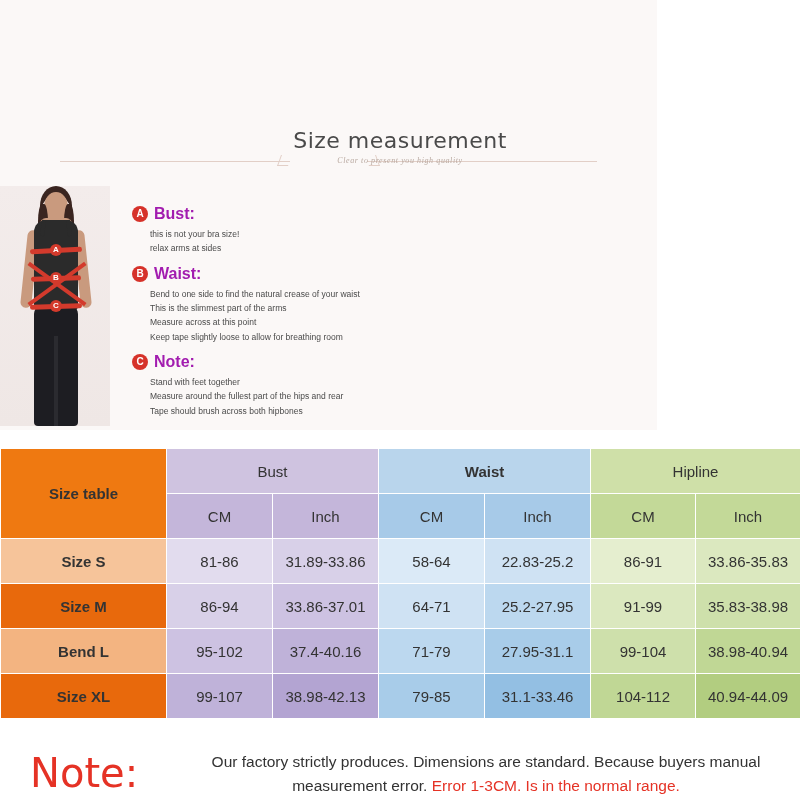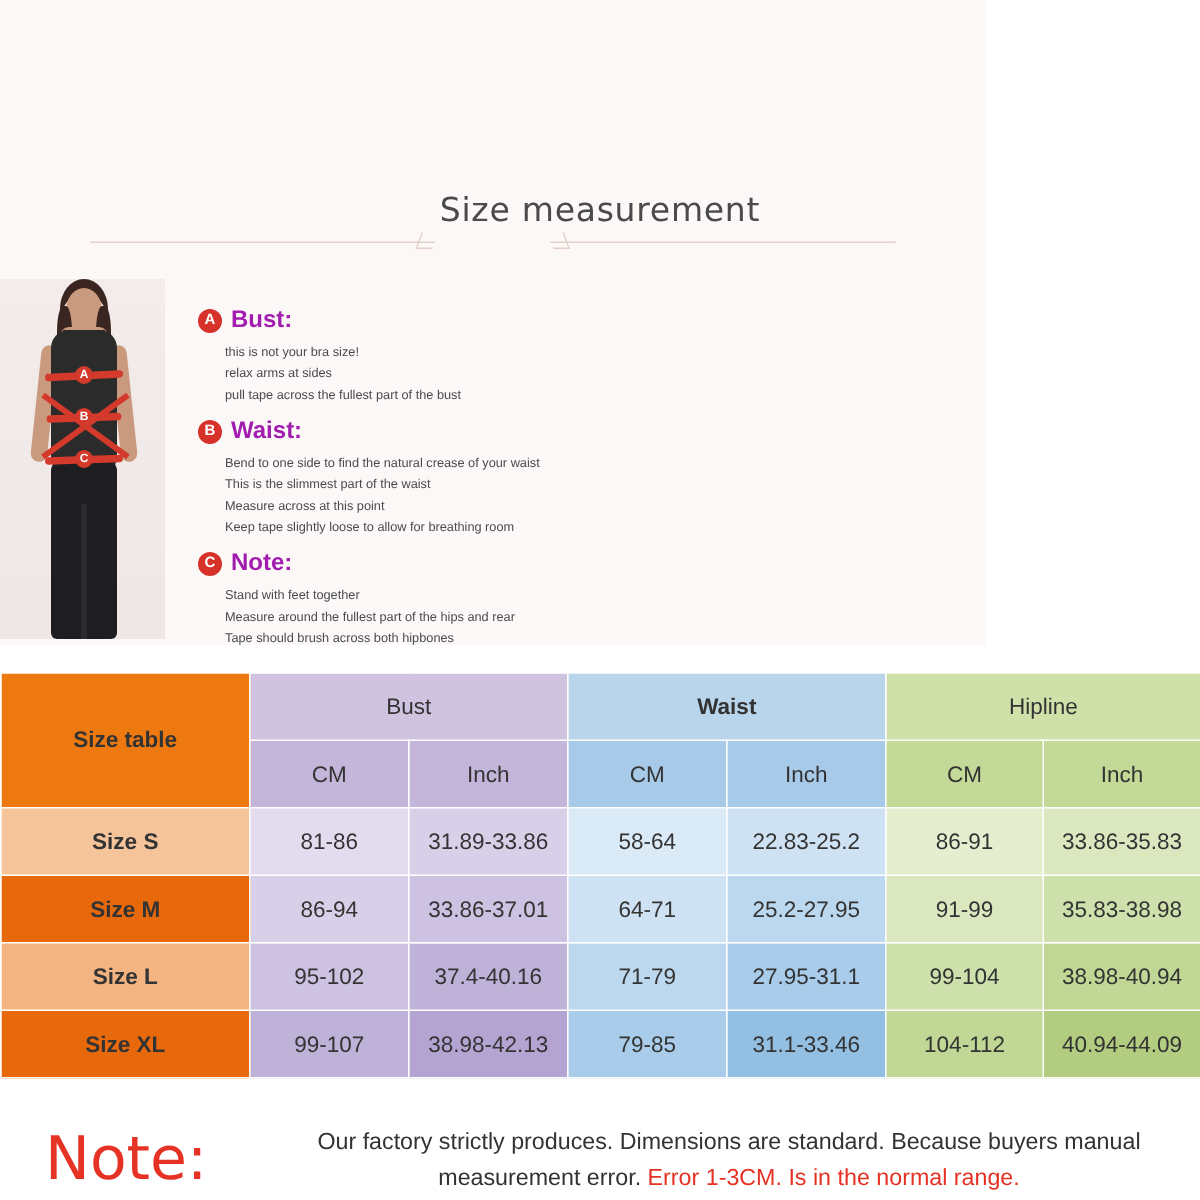--- a/index.html
+++ b/index.html
@@ -317,20 +317,21 @@
 
 <div class="page">
 
   <div class="top">
 
     <div class="rule-left"></div>
     <div class="rule-right"></div>
 
     <div class="title-wrap">
       <div class="title">Size measurement</div>
+      <div class="subtitle">Clear to present you high quality</div>
     </div>
 
     <div class="photo">
       <div class="ph-hair"></div>
       <div class="ph-head"></div>
       <div class="ph-hair2"></div>
       <div class="ph-hair3"></div>
       <div class="ph-skinU"></div>
       <div class="ph-armL"></div>
       <div class="ph-armR"></div>
@@ -351,30 +352,29 @@
 
     <div class="blocks">
 
       <div class="blk">
         <div class="blk-head">
           <span class="badge">A</span>
           <span class="blk-title">Bust:</span>
         </div>
         <p class="blk-line">this is not your bra size!</p>
         <p class="blk-line">relax arms at sides</p>
-        <p class="blk-line">pull tape across the fullest part of the bust</p>
       </div>
 
       <div class="blk">
         <div class="blk-head">
           <span class="badge">B</span>
           <span class="blk-title">Waist:</span>
         </div>
         <p class="blk-line">Bend  to one side to find the natural crease of your waist</p>
-        <p class="blk-line">This is the slimmest part of the waist</p>
+        <p class="blk-line">This is the slimmest part of the arms</p>
         <p class="blk-line">Measure across at this point</p>
         <p class="blk-line">Keep tape slightly loose to allow for breathing room</p>
       </div>
 
       <div class="blk">
         <div class="blk-head">
           <span class="badge">C</span>
           <span class="blk-title">Note:</span>
         </div>
         <p class="blk-line">Stand with feet together</p>
@@ -425,21 +425,21 @@
         <td class="c-orange-dk">Size M</td>
         <td class="c-purple-2">86-94</td>
         <td class="c-purple-3">33.86-37.01</td>
         <td class="c-blue-2">64-71</td>
         <td class="c-blue-3">25.2-27.95</td>
         <td class="c-green-2">91-99</td>
         <td class="c-green-3">35.83-38.98</td>
       </tr>
 
       <tr>
-        <td class="c-orange-lt2">Size L</td>
+        <td class="c-orange-lt2">Bend L</td>
         <td class="c-purple-3">95-102</td>
         <td class="c-purple-4">37.4-40.16</td>
         <td class="c-blue-3">71-79</td>
         <td class="c-blue-4">27.95-31.1</td>
         <td class="c-green-3">99-104</td>
         <td class="c-green-4">38.98-40.94</td>
       </tr>
 
       <tr>
         <td class="c-orange-dk">Size XL</td>

